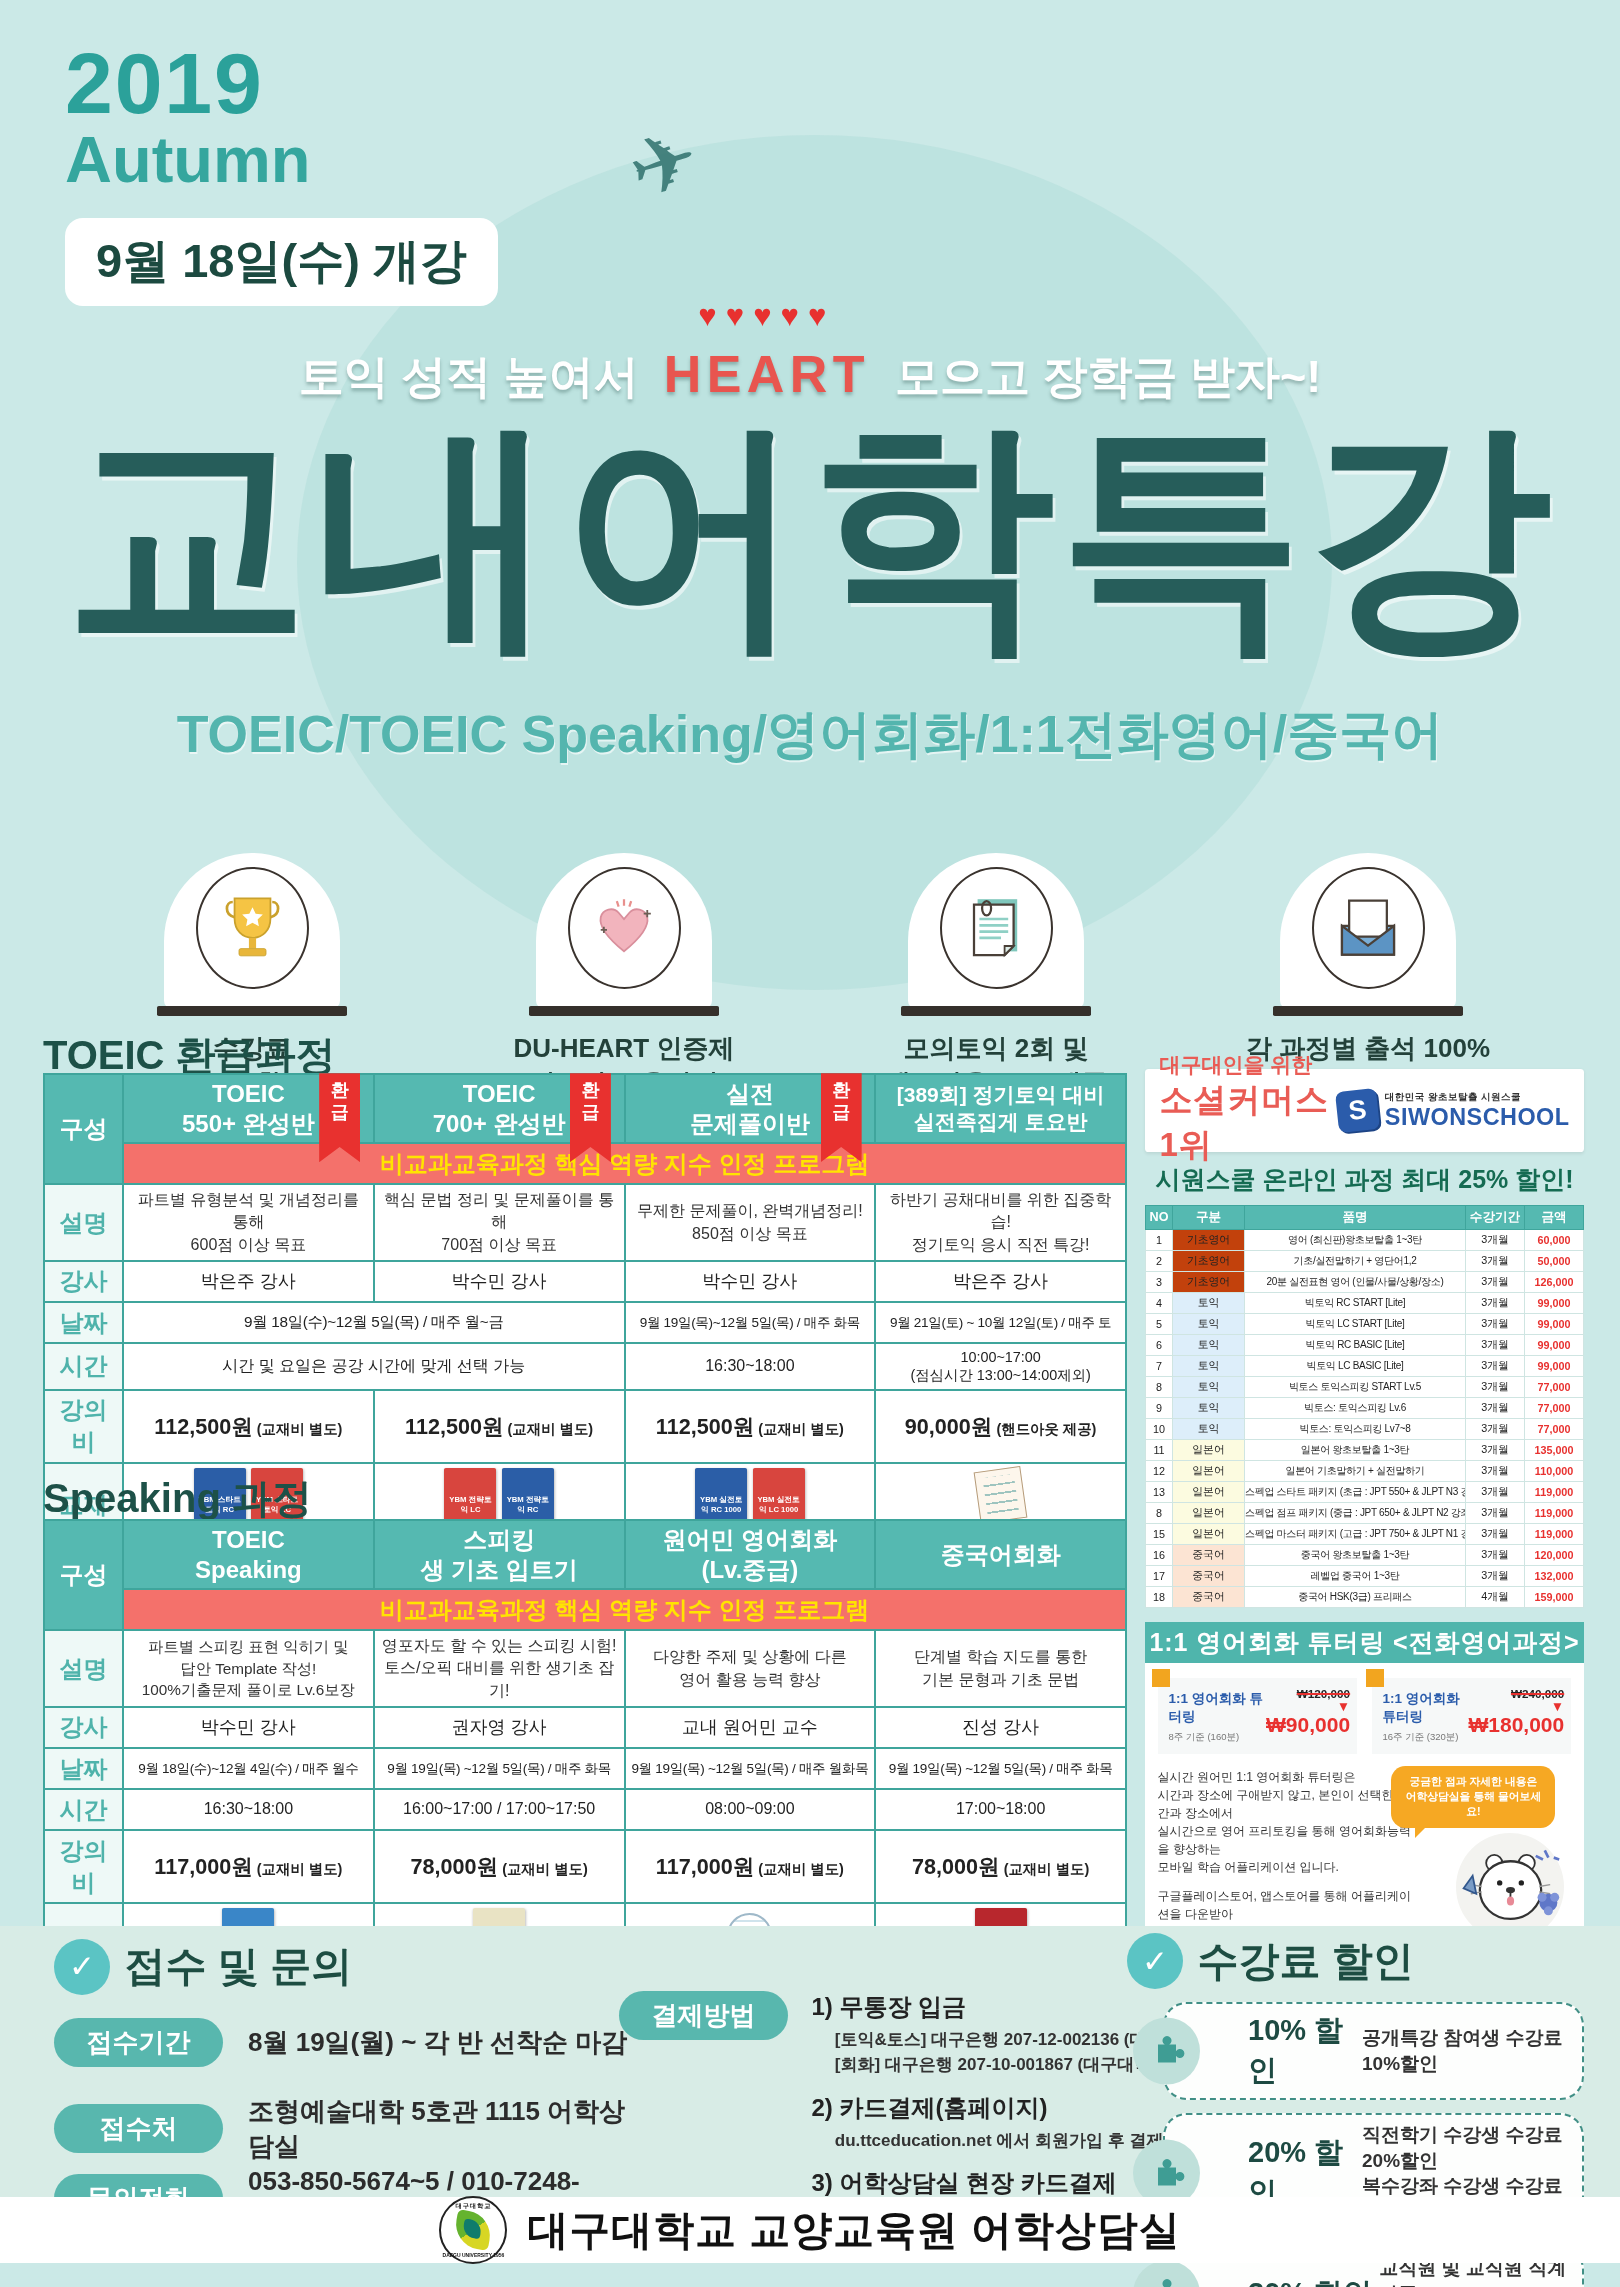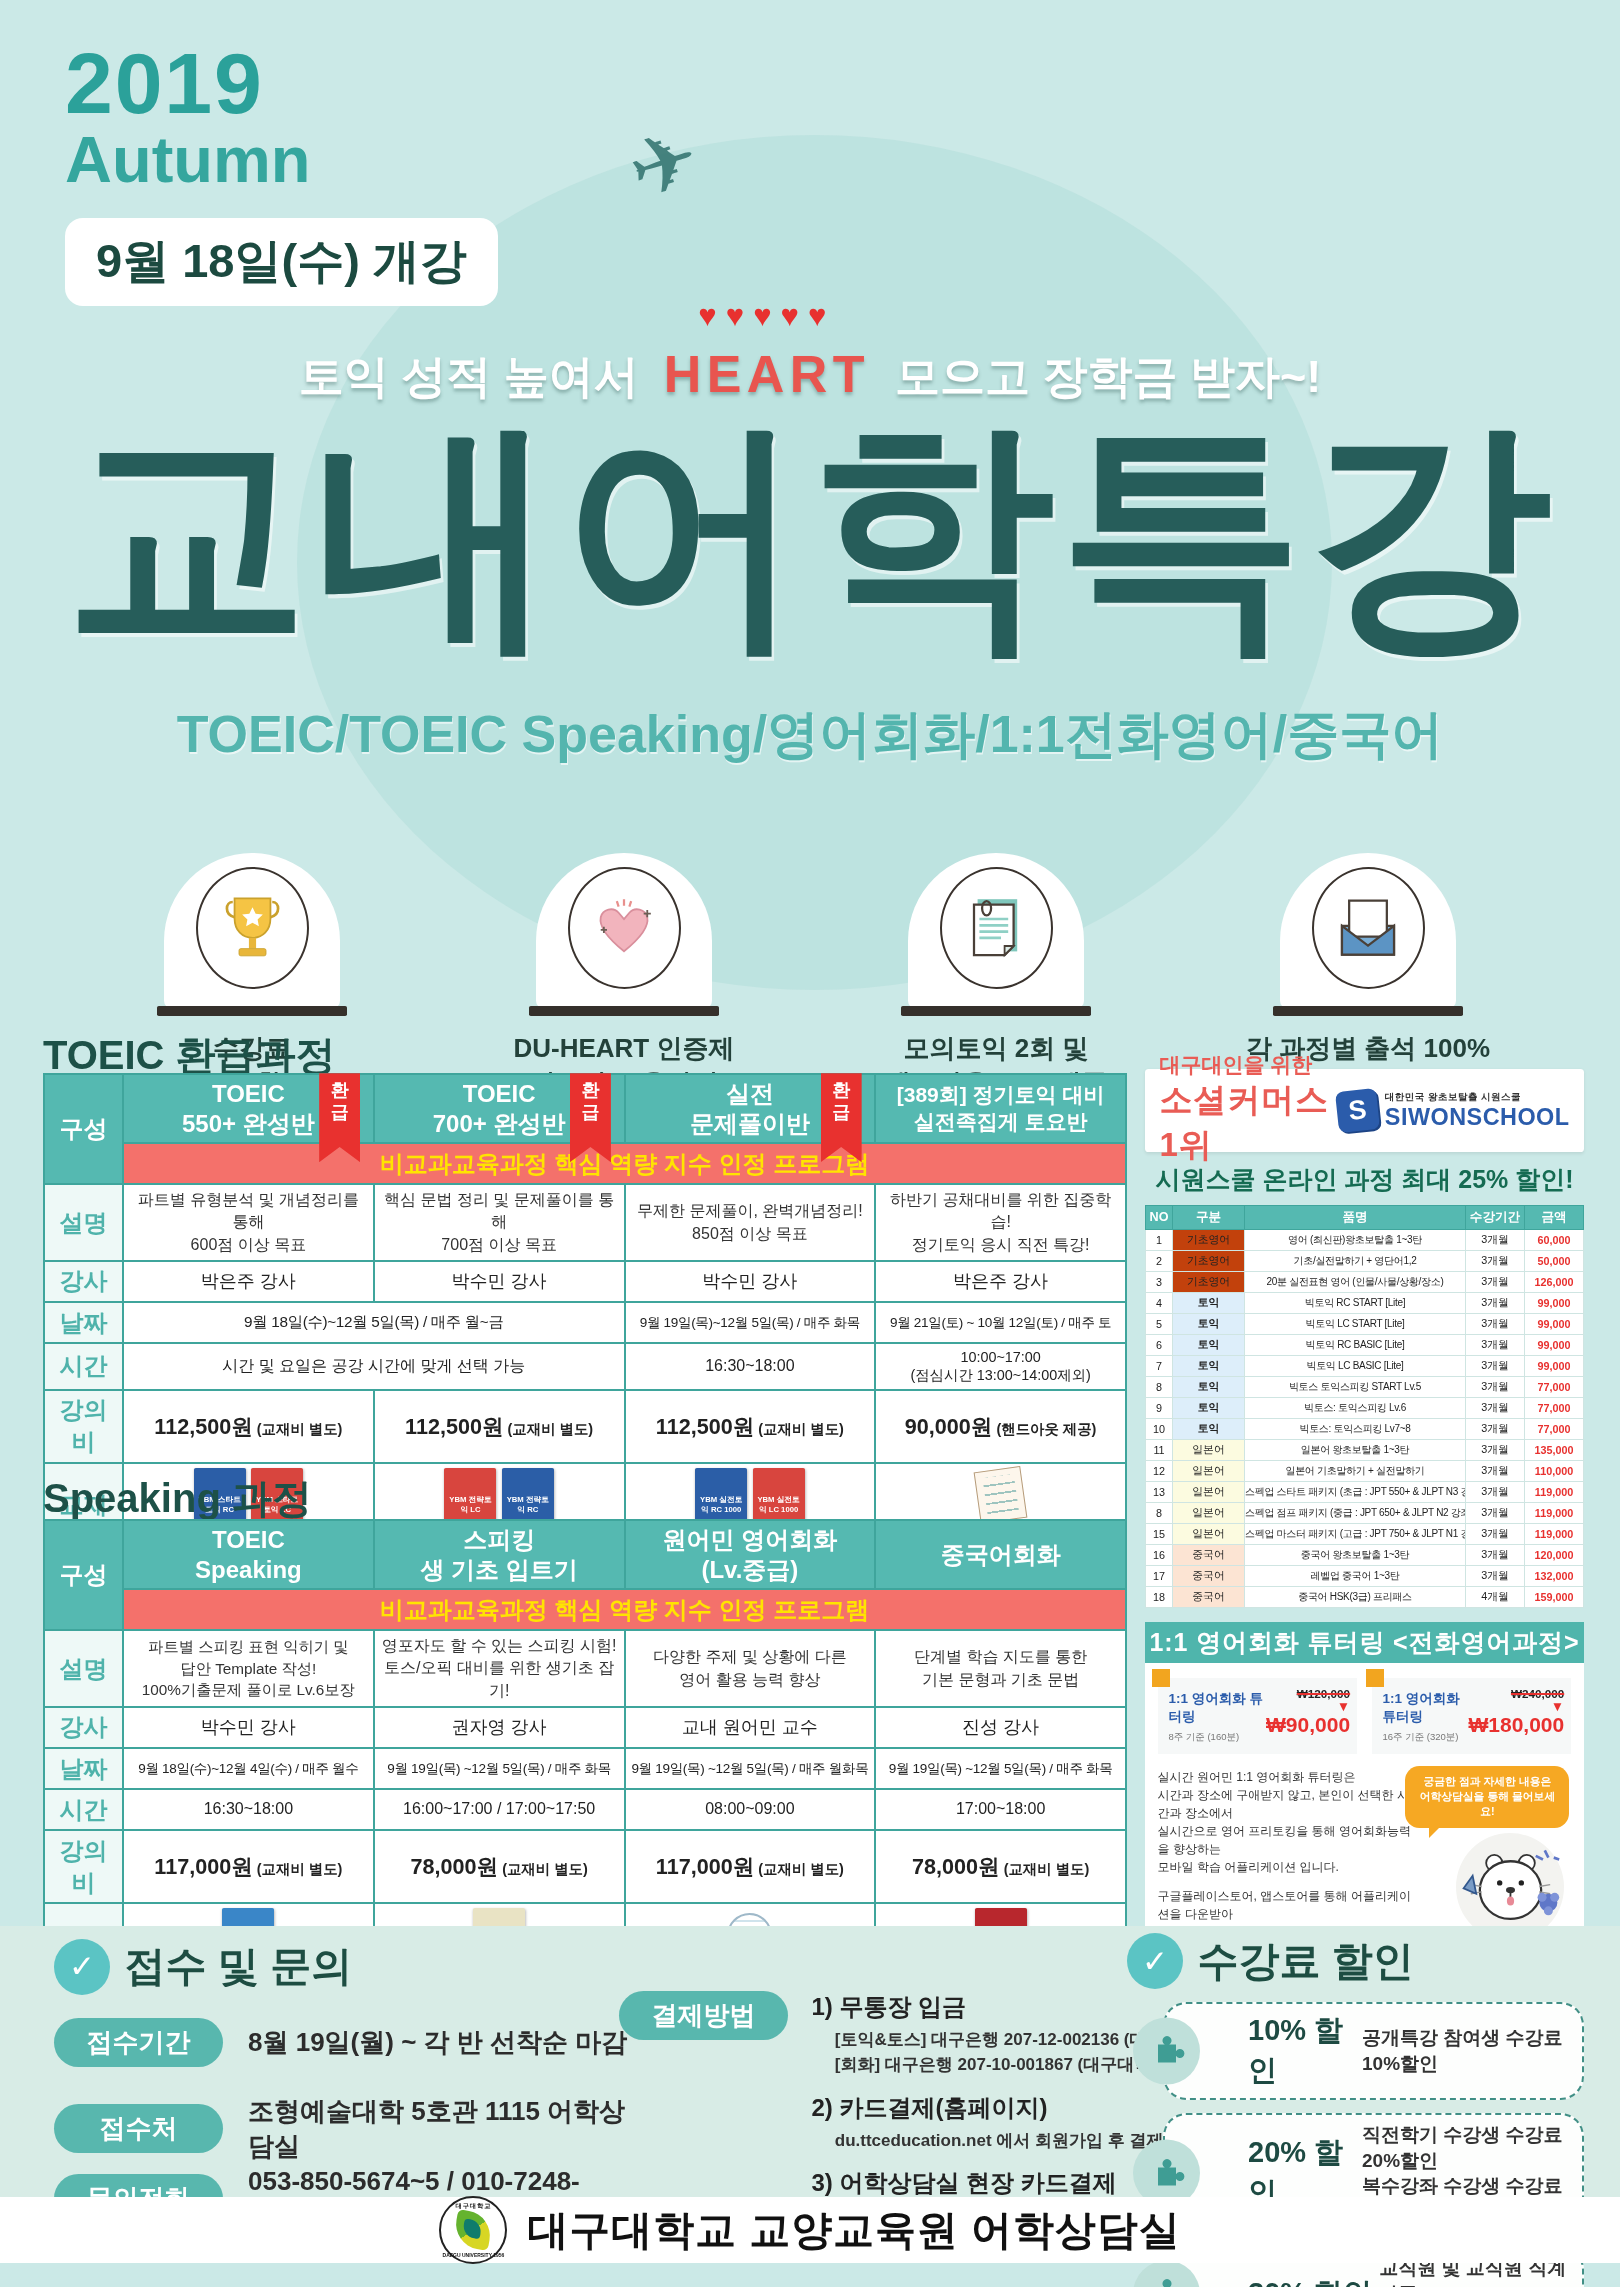--- a/index.html
+++ b/index.html
@@ -76,40 +76,40 @@
   .siwon-text .small { font-size:9.5px; color:#333; font-weight:700; letter-spacing:0.5px; }
   .siwon-text .big { font-size:23.4px; font-weight:800; color:#2b5cab; letter-spacing:0.5px; }
   .siwon-heading { margin-top:10.8px; text-align:center; font-size:25px; font-weight:800; color:#156b52; }
 
   .siwon-table { margin-top:9px; width:439px; border-collapse:collapse; background:#fff; table-layout:fixed; }
   .siwon-table th { background:#55b9b1; color:#fff; font-size:12.6px; font-weight:800; height:24px; border:1.8px solid #3fa59c; }
   .siwon-table td { border:1.8px solid #cfe5e2; font-size:10.8px; color:#222; height:21px; text-align:center; overflow:hidden; white-space:nowrap; }
   .siwon-table td.pname { font-size:10px; letter-spacing:-0.3px; }
   .siwon-table td.price { color:#e8312f; font-weight:800; }
   .siwon-table td.cat-basic { background:#c2410c; }
-  .siwon-table td.cat-toeic { background:#ddeefa;font-weight:bold; }
+  .siwon-table td.cat-toeic { background:#ddeefa; }
   .siwon-table td.cat-jp { background:#fcfbe0; }
   .siwon-table td.cat-cn { background:#fce4d3; }
   .cw-no{width:27px;} .cw-cat{width:72px;} .cw-name{width:221px;} .cw-term{width:59px;} .cw-price{width:59px;}
 
   .tutor-bar { margin-top:14.4px; height:41px; background:#4fb5ac; color:#fff; font-size:25px; font-weight:800; display:flex; align-items:center; justify-content:center; letter-spacing:0.9px; }
   .tutor-box { background:#ffffff; padding:14.4px 12.6px 16px; }
   .tutor-cards { display:flex; gap:14.4px; }
   .tutor-card { position:relative; background:#f6f8f8; width:200px; height:76px; padding:9px 7.2px 7.2px 10.8px; display:flex; justify-content:space-between; }
   .tutor-sq { position:absolute; left:-5.4px; top:-9px; width:18px; height:18px; background:#f2a51f; }
   .tc-name { font-size:13.5px; font-weight:800; color:#2b5cab; margin-top:3.6px; }
   .tc-basis { font-size:9.5px; color:#777; margin-top:4.5px; }
   .tc-prices { text-align:right; }
   .tc-old { font-size:11.7px; color:#222; font-weight:700; text-decoration:line-through; text-decoration-color:#e8312f; text-decoration-thickness:2.3px; }
   .tc-arrow { color:#e8312f; font-size:13.5px; line-height:1; }
   .tc-new { font-size:21px; font-weight:800; color:#e8312f; }
   .tutor-body { position:relative; margin-top:14.4px; min-height:153px; }
   .tutor-paras { width:257px; font-size:12px; color:#333; line-height:1.5; }
   .tutor-paras p { margin-bottom:10.8px; }
-  .bubble { position:absolute; right:2px; top:-1.8px; width:164px; background:#f6a823; color:#fff; font-size:10.8px; font-weight:700; line-height:1.4; border-radius:14.4px; padding:8px 9px; text-align:center; }
+  .bubble { position:absolute; right:16px; top:-1.8px; width:164px; background:#f6a823; color:#fff; font-size:10.8px; font-weight:700; line-height:1.4; border-radius:14.4px; padding:8px 9px; text-align:center; }
   .bubble::after { content:""; position:absolute; left:23.4px; bottom:-10.8px; border:7.2px solid transparent; border-top-color:#f6a823; border-left-color:#f6a823; }
   .mascot { position:absolute; right:7.2px; top:65px; width:108px; height:108px; background:#f3f3f0; border-radius:50%; display:flex; align-items:center; justify-content:center; }
 
   
   .bottom-band { position:absolute; left:0; top:1926px; width:1620px; height:271px; background:#d8ece6; }
   .check-title { display:flex; align-items:center; gap:14.4px; }
   .check-circle { width:56px; height:56px; border-radius:50%; background:#5bc4c4; color:#fff; font-size:31px; font-weight:800; display:flex; align-items:center; justify-content:center; }
   .check-title .t { font-size:41px; font-weight:800; color:#1d4d42; }
   .apply { position:absolute; left:54px; top:12.6px; }
   .apply-row { position:absolute; left:0; display:flex; align-items:center; gap:25px; width:576px; }

